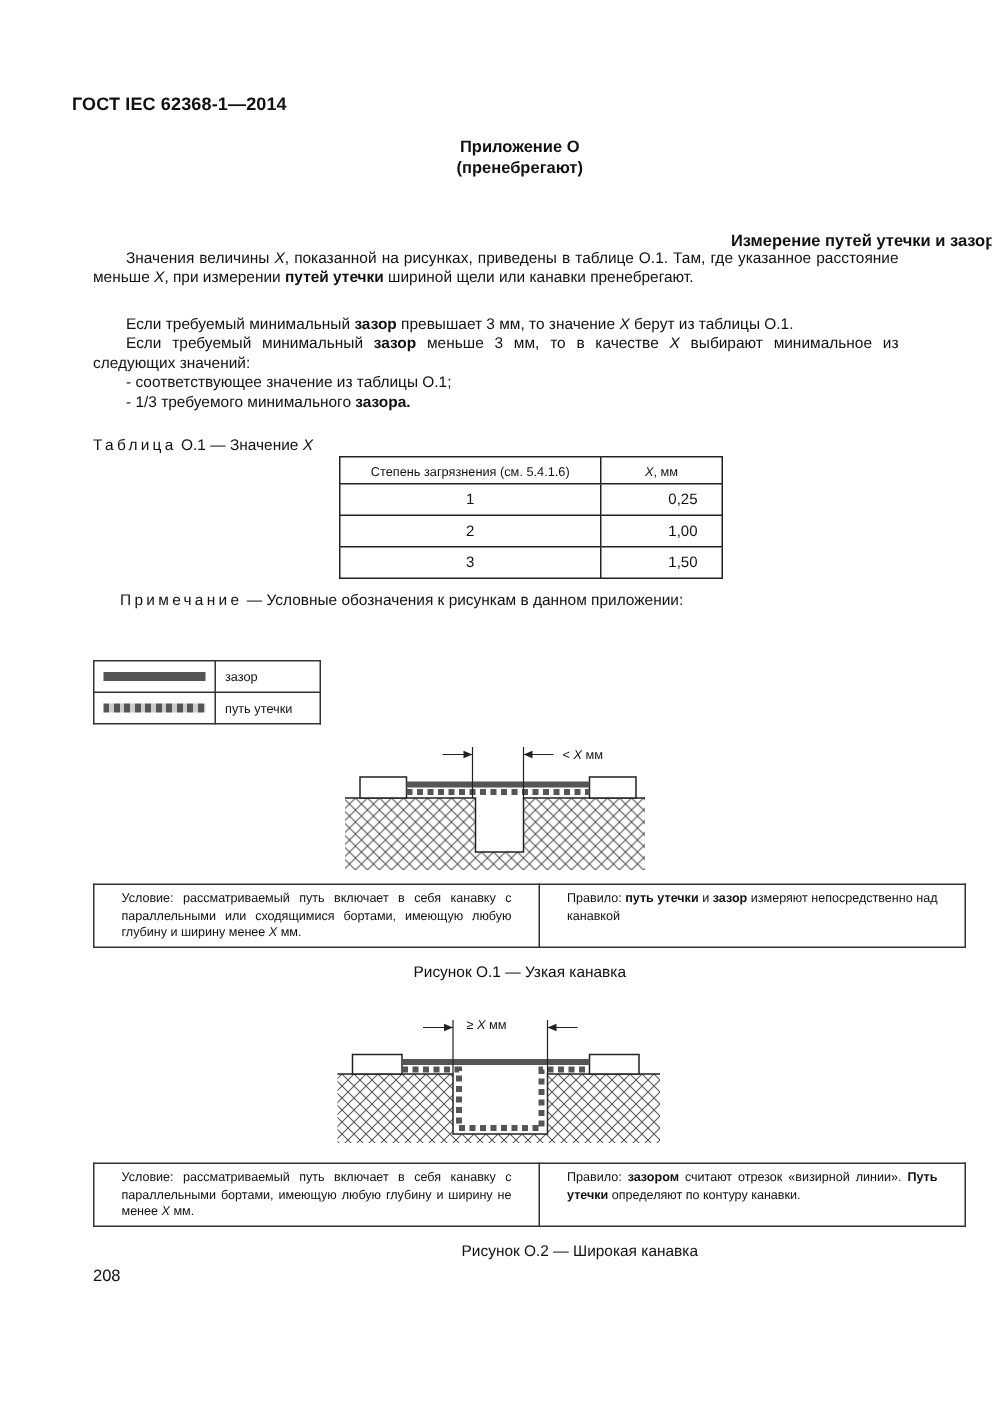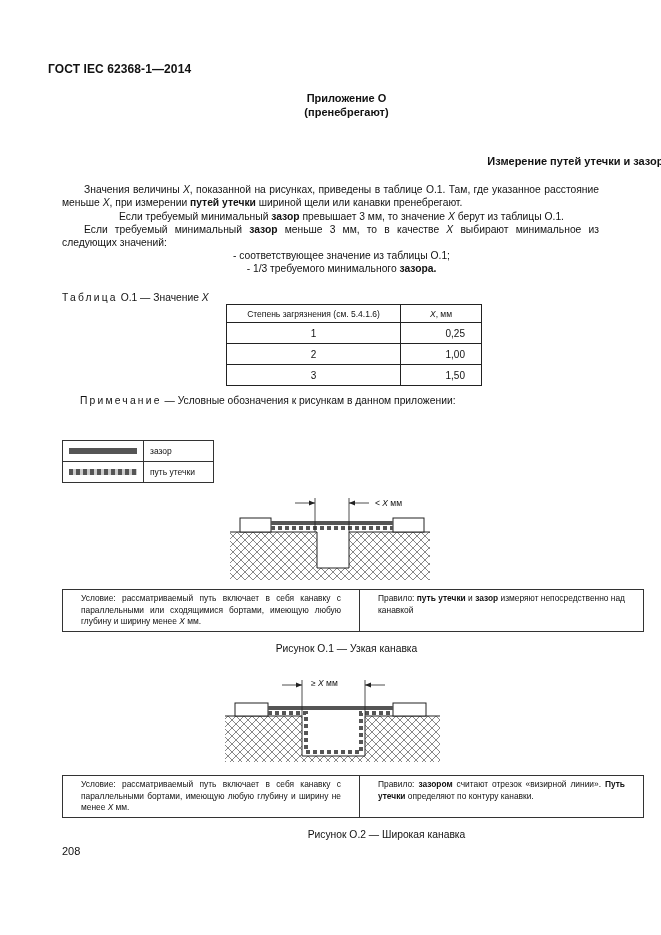--- a/index.html
+++ b/index.html
@@ -5,21 +5,21 @@
   html, body { margin: 0; padding: 0; background: #ffffff; }
   body { width: 661px; height: 935px; position: relative; overflow: hidden;
          font-family: "Liberation Sans", sans-serif; color: #111; }
   .abs { position: absolute; }
   .hdr { left: 48px; top: 62px; font-size: 12px; font-weight: bold; letter-spacing: 0.1px; }
   .center { left: 16px; width: 661px; text-align: center; }
   .app1 { top: 92px; font-size: 11px; font-weight: bold; }
   .app2 { top: 106px; font-size: 11px; font-weight: bold; }
   .title { top: 155px; font-size: 11px; font-weight: bold; text-align: right; }
   .para { left: 62px; width: 537px; font-size: 10.3px; line-height: 13.3px; }
-  .ind { text-indent: 22px; text-align: center; }
+  .ind { text-indent: 22px; }
   .justify { text-align: justify; }
   .tcap { left: 62px; top: 292px; font-size: 10.3px; }
   .spaced { letter-spacing: 2.2px; }
   table.t1 { position: absolute; left: 226px; top: 304px; border-collapse: collapse; font-size: 10px; }
   table.t1 td, table.t1 th { border: 1px solid #222; height: 20px; padding: 0 16px; font-weight: normal; }
   table.t1 th { font-size: 8.5px; height: 17px; }
   .c1 { width: 141px; text-align: center; }
   .c2 { width: 48px; text-align: right; }
   .note { left: 80px; top: 395px; font-size: 10.3px; }
   table.legend { position: absolute; left: 62px; top: 440px; border-collapse: collapse; font-size: 8.5px; }
@@ -37,21 +37,21 @@
 </head>
 <body>
 
 <div class="abs hdr">ГОСТ IEC 62368-1—2014</div>
 
 <div class="abs center app1">Приложение О</div>
 <div class="abs center app2">(пренебрегают)</div>
 
 <div class="abs center title">Измерение путей утечки и зазоров</div>
 
-<div class="abs para ind justify" style="top:183px;">
+<div class="abs para ind justify" style="top:166px;">
   <span>Значения величины </span><i>X</i><span>, показанной на рисунках, приведены в таблице О.1. Там, где указанное расстояние меньше </span><i>X</i><span>, при измерении </span><b>путей утечки</b><span> шириной щели или канавки пренебрегают.</span>
 </div>
 <div class="abs para ind" style="top:210px;">
   <span>Если требуемый минимальный </span><b>зазор</b><span> превышает 3 мм, то значение </span><i>X</i><span> берут из таблицы О.1.</span>
 </div>
 <div class="abs para ind justify" style="top:223px;">
   <span>Если требуемый минимальный </span><b>зазор</b><span> меньше 3 мм, то в качестве </span><i>X</i><span> выбирают минимальное из следующих значений:</span>
 </div>
 <div class="abs para ind" style="top:249px;">- соответствующее значение из таблицы О.1;</div>
 <div class="abs para ind" style="top:262px;">

